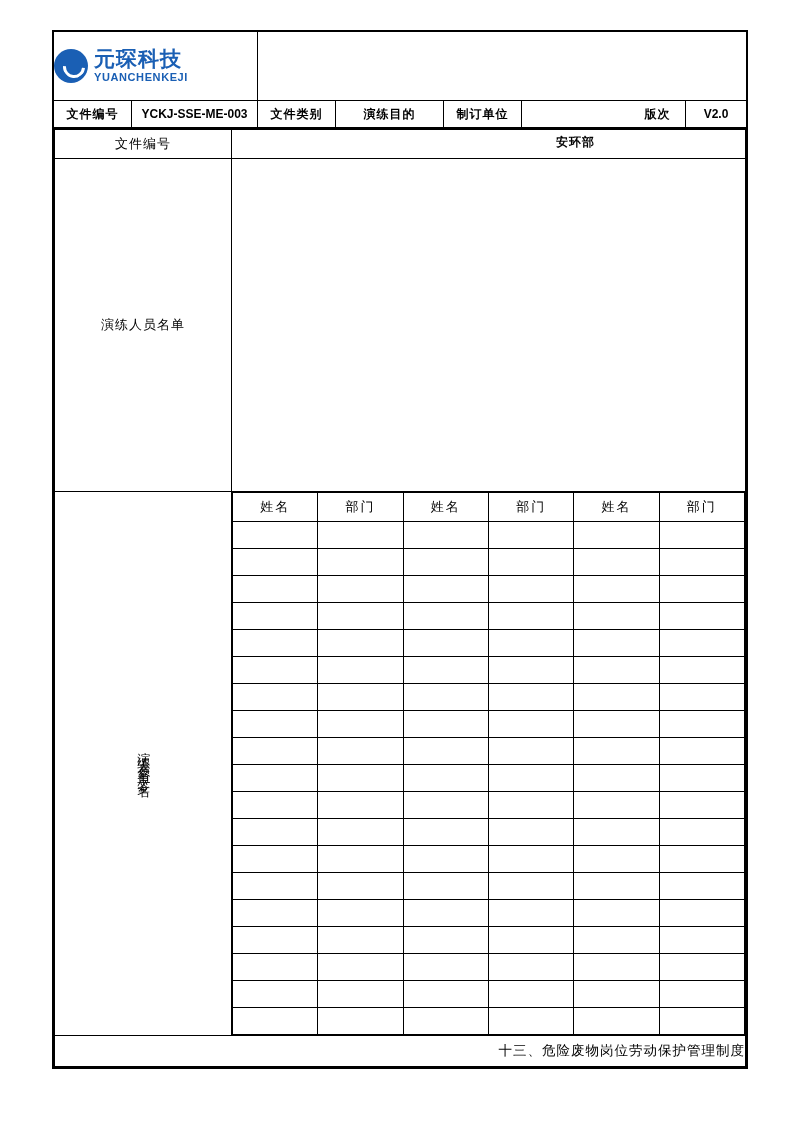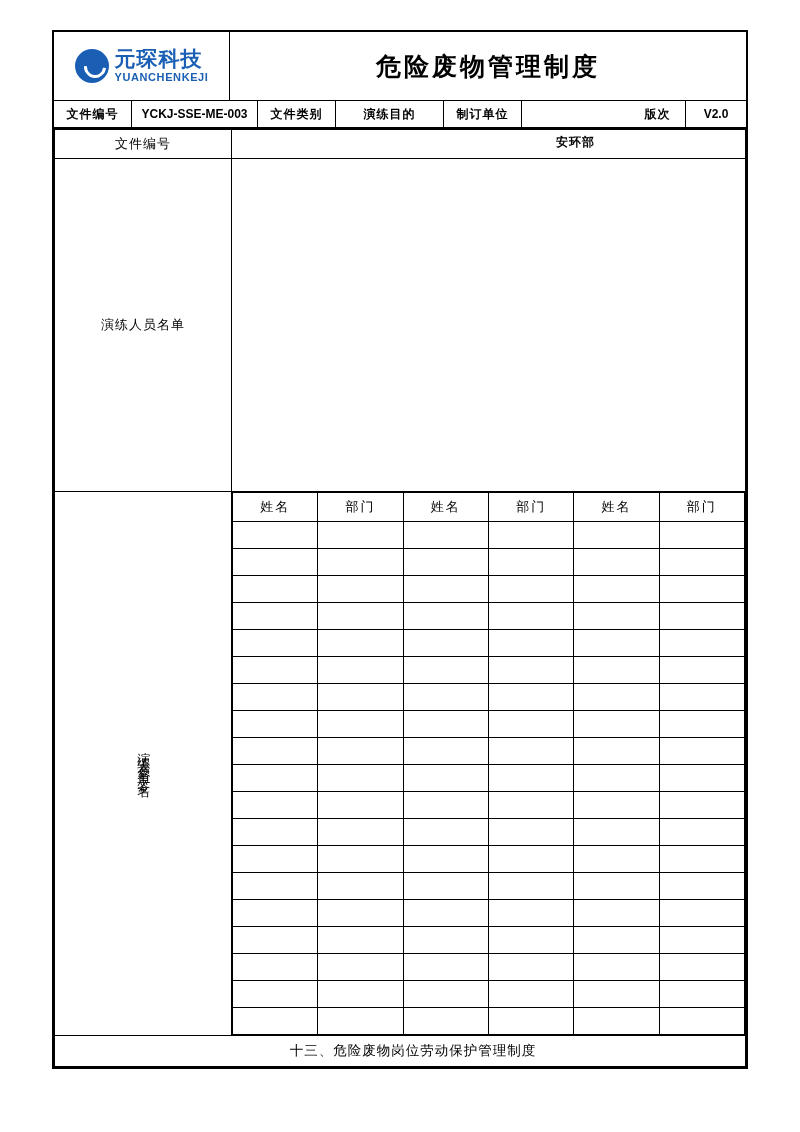--- a/index.html
+++ b/index.html
@@ -29,25 +29,24 @@
     box-sizing: border-box;
   }
 
   
   .header-row {
     display: flex;
     height: 68px;
     border-bottom: 1px solid #000000;
   }
   .logo-cell {
-    width: 176px;
+    width: 204px;
     border-right: 1px solid #000000;
     display: flex;
     align-items: center;
-    justify-content: center;
     box-sizing: border-box;
   }
   .logo-wrap {
     display: flex;
     align-items: center;
     gap: 6px;
   }
   .logo-mark {
     width: 34px;
     height: 34px;
@@ -185,21 +184,21 @@
     font-family: "DejaVu Sans", sans-serif;
     font-size: 13px;
     letter-spacing: 2px;
     text-align: center;
   }
   .roster-table td.hdr { height: 28px; }
 
   
   .footer-row td {
     height: 30px;
-    text-align: center;
+    text-align: right;
     padding-left: 26px;
     font-family: "DejaVu Sans", sans-serif;
     font-size: 13.5px;
     letter-spacing: 1px;
   }
 </style>
 </head>
 <body>
 
 <div class="page">
@@ -207,23 +206,20 @@
 
     <div class="header-row">
       <div class="logo-cell">
         <div class="logo-wrap">
           <div class="logo-mark"></div>
           <div class="logo-text">
             <span class="logo-cn">元琛科技</span>
             <span class="logo-en">YUANCHENKEJI</span>
           </div>
         </div>
-      </div>
-      <div class="title-cell">
-        <span class="doc-title">危险废物管理制度</span>
       </div>
     </div>
 
     <div class="meta-row">
       <div class="meta-cell m-w1">文件编号</div>
       <div class="meta-cell m-w2 val">YCKJ-SSE-ME-003</div>
       <div class="meta-cell m-w3">文件类别</div>
       <div class="meta-cell m-w4">演练目的</div>
       <div class="meta-cell m-w5">制订单位</div>
       <div class="meta-cell m-w6">安环部</div>

